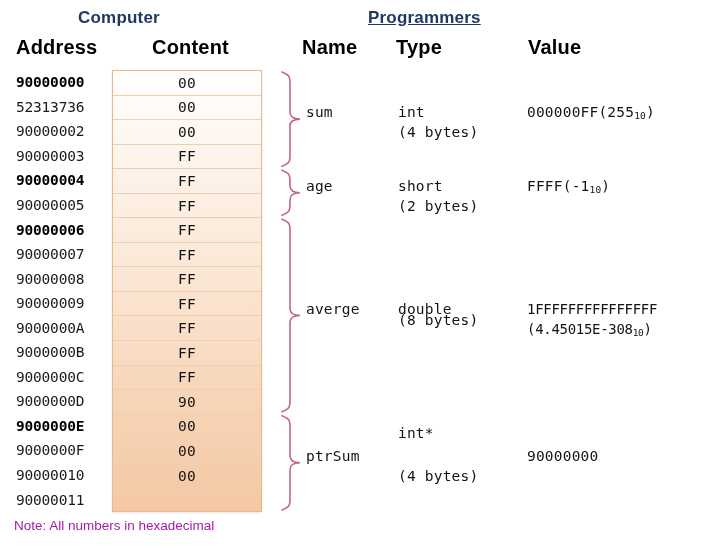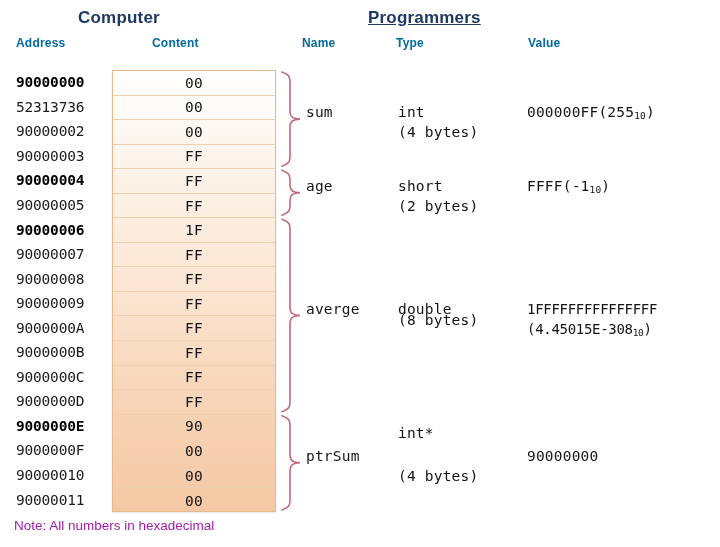--- a/index.html
+++ b/index.html
@@ -22,24 +22,24 @@
     color: #1f3864;
     font-family: "Liberation Sans", sans-serif;
     font-weight: bold;
     font-size: 17px;
     letter-spacing: 0.2px;
     white-space: nowrap;
     text-align: right;
   }
   .hdr-col {
     position: absolute;
-    color: #0369a1;
+    color: #000000;
     font-family: "Liberation Sans", sans-serif;
     font-weight: bold;
-    font-size: 12px;
+    font-size: 20px;
     letter-spacing: 0.2px;
     white-space: nowrap;
   }
   #hdr-computer    { left: 78px;  top: 8px;  }
   #hdr-programmers { left: 368px; top: 8px; text-decoration: underline;  }
   #hdr-address     { left: 16px;  top: 36px; }
   #hdr-content     { left: 152px; top: 36px; }
   #hdr-name        { left: 302px; top: 36px; }
   #hdr-type        { left: 396px; top: 36px; }
   #hdr-value       { left: 528px; top: 36px; }
@@ -68,21 +68,21 @@
     letter-spacing: -0.2px;
     white-space: nowrap;
   }
   .addr.bold { font-weight: bold; color: #000000; }
 
   
   #content-column {
     position: absolute;
     left: 112px;
     top: 70px;
-    width: 164px;
+    width: 150px;
     height: 442px;
     border: 1.5px solid #e8b98a;
     box-sizing: border-box;
     background: linear-gradient(to bottom,
         #ffffff 0%,
         #fdf3ea 22%,
         #fbe6d4 48%,
         #f7d5b8 74%,
         #f4c8a4 100%);
     box-shadow: 0 1px 2px rgba(0,0,0,0.10);
@@ -220,23 +220,20 @@
       <span>00</span>
     </div>
     <div class="cell">
       <span>FF</span>
     </div>
     <div class="cell">
       <span>FF</span>
     </div>
     <div class="cell">
       <span>FF</span>
-    </div>
-    <div class="cell">
-      <span>1F</span>
     </div>
     <div class="cell">
       <span>FF</span>
     </div>
     <div class="cell">
       <span>FF</span>
     </div>
     <div class="cell">
       <span>FF</span>
     </div>

